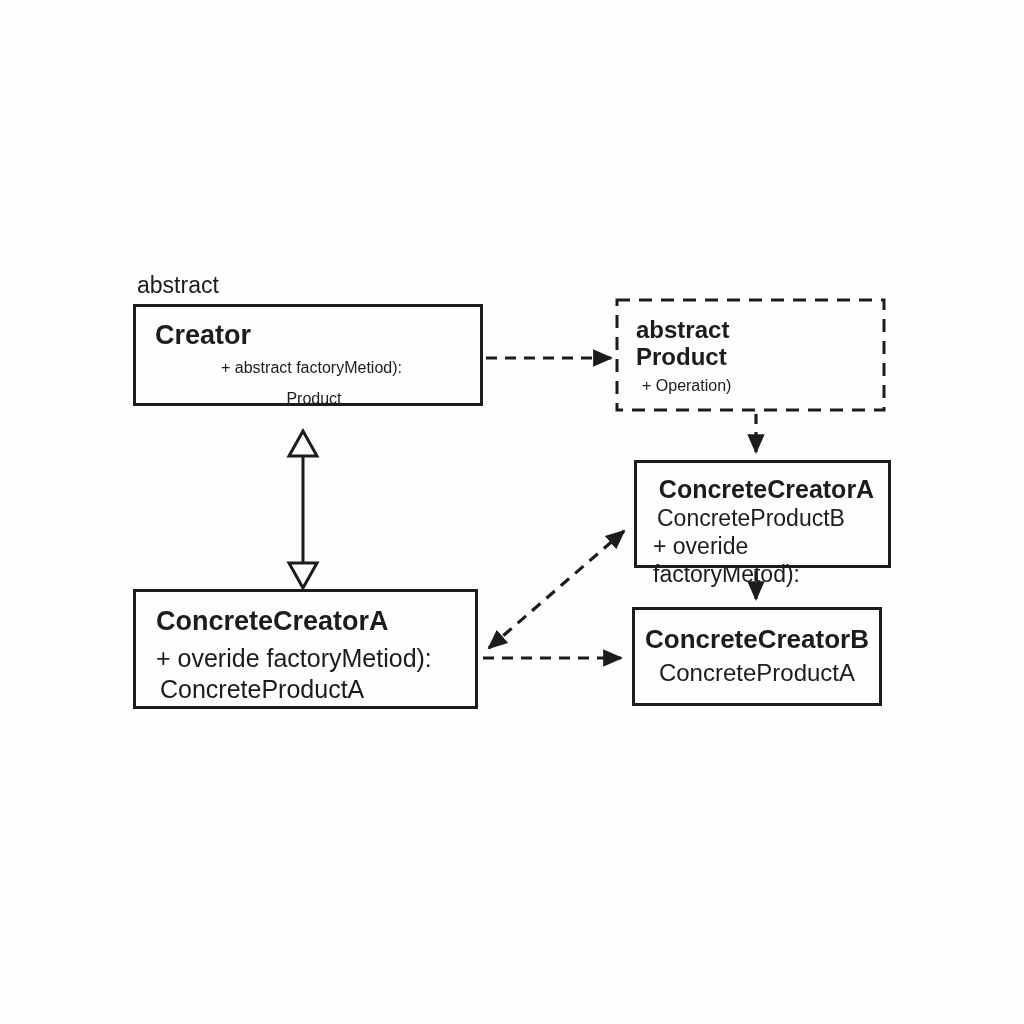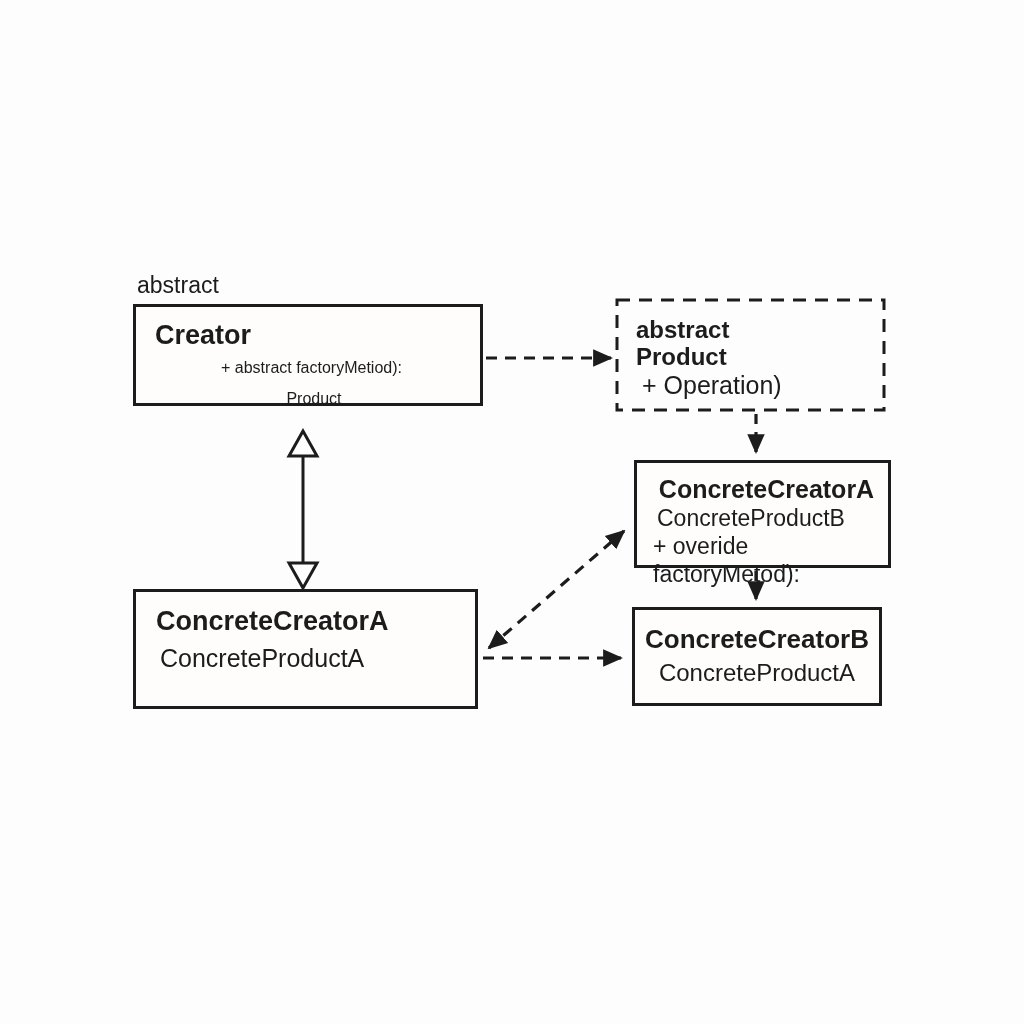--- a/index.html
+++ b/index.html
@@ -19,21 +19,21 @@
   .uml-box .line{display:block;}
   .free-label{position:absolute;font-size:23px;}
   
   .box-creator{left:133px;top:304px;width:350px;height:102px;padding:12px 12px 0 19px;}
   .box-creator .title{font-size:27px;line-height:33px;}
   .box-creator .line{font-size:16px;line-height:31px;text-align:center;}
   .box-creator .line.indent{padding-left:5px;}
   
   .box-product{left:617px;top:300px;width:267px;height:110px;border:none;background:transparent;padding:16px 10px 0 19px;}
   .box-product .title{font-size:24px;line-height:27px;}
-  .box-product .line{font-size:25px;line-height:31px;padding-left:6px;}
+  .box-product .line{font-size:16px;line-height:31px;padding-left:6px;}
   
   .box-cca-right{left:634px;top:460px;width:257px;height:108px;padding:11px 8px 0 16px;}
   .box-cca-right .title{font-size:25px;line-height:30px;text-align:center;}
   .box-cca-right .line{font-size:23px;line-height:28px;}
   .box-cca-right .line.indent{padding-left:4px;}
   
   .box-cca-left{left:133px;top:589px;width:345px;height:120px;padding:13px 10px 0 20px;}
   .box-cca-left .title{font-size:27px;line-height:33px;margin-bottom:5px;}
   .box-cca-left .line{font-size:25px;line-height:31px;}
   .box-cca-left .line.indent{padding-left:4px;}
@@ -86,20 +86,21 @@
   </div>
 
   <div class="uml-box box-cca-right">
     <span class="title">ConcreteCreatorA</span>
     <span class="line indent">ConcreteProductB</span>
     <span class="line">+ overide factoryMetod):</span>
   </div>
 
   <div class="uml-box box-cca-left">
     <span class="title">ConcreteCreatorA</span>
+    <span class="line">+ overide factoryMetiod):</span>
     <span class="line indent">ConcreteProductA</span>
   </div>
 
   <div class="uml-box box-ccb">
     <span class="title">ConcreteCreatorB</span>
     <span class="line">ConcreteProductA</span>
   </div>
 
 </div>
 

